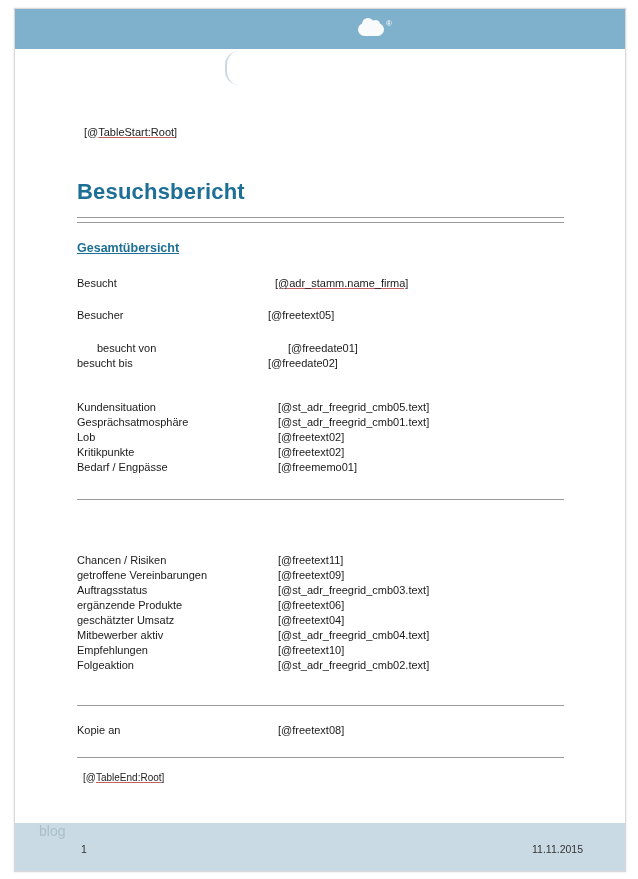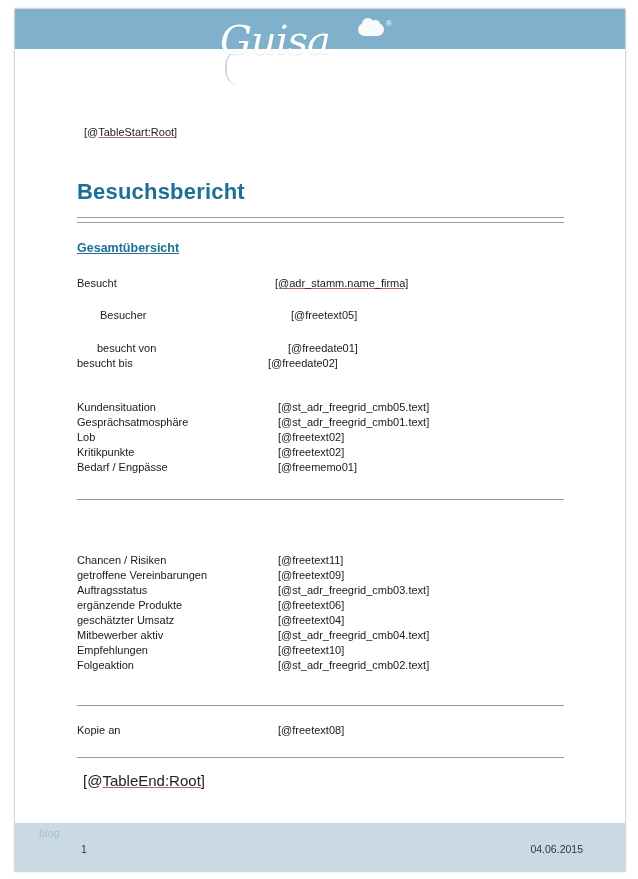--- a/index.html
+++ b/index.html
@@ -186,39 +186,39 @@
   .row.value-indent .value { left: 201px; }
   .underline-red {
     text-decoration: underline;
     text-decoration-color: #c06060;
     padding-left: 7px;
   }
   .tag-bottom {
     position: absolute;
     left: 68px;
     top: 671px;
-    font-size: 15px;
+    font-size: 10px;
     color: #222;
     text-align: center;
   }
 
   
   .footer-band {
     position: absolute;
     left: 0;
     bottom: 0;
     width: 100%;
     height: 48px;
     background: #c9dae4;
   }
   .footer-blog {
     position: absolute;
     left: 24px;
     bottom: 32px;
-    font-size: 11px;
+    font-size: 14px;
     color: #a9bfcb;
     font-family: "Liberation Sans", sans-serif;
   }
   .footer-page {
     position: absolute;
     left: 66px;
     bottom: 16px;
     font-size: 10.5px;
     color: #333;
   }
@@ -232,21 +232,20 @@
 </style>
 </head>
 <body>
 
 <div class="page">
 
   <div class="header-band"></div>
 
   <div class="logo-wrap">
     <div class="logo-mark">
-      <span class="logo-text">Guisa</span>
       <span class="logo-cloud"></span>
       <span class="logo-reg">®</span>
     </div>
     <div class="logo-bracket"></div>
   </div>
 
   <div class="content">
 
     <div class="tag-top">[@<span class="u">TableStart:Root</span>]</div>
 
@@ -254,21 +253,21 @@
 
     <div class="rule rule-1"></div>
     <div class="rule rule-2"></div>
 
     <div class="section-title">Gesamtübersicht</div>
 
     <div class="row" style="top:175px;">
       <span class="label">Besucht</span>
       <span class="value underline-red">[@adr_stamm.name_firma]</span>
     </div>
-    <div class="row" style="top:207px;margin-left:23px;">
+    <div class="row" style="top:207px;">
       <span class="label">Besucher</span>
       <span class="value">[@freetext05]</span>
     </div>
 
     <div class="row" style="top:240px;margin-left:20px;">
       <span class="label">besucht von</span>
       <span class="value">[@freedate01]</span>
     </div>
     <div class="row" style="top:255px;">
       <span class="label">besucht bis</span>
@@ -340,15 +339,15 @@
 
     <div class="rule" style="top:656px;"></div>
 
     <div class="tag-bottom">[@<span class="u">TableEnd:Root</span>]</div>
 
   </div>
 
   <div class="footer-band"></div>
   <div class="footer-blog">blog</div>
   <div class="footer-page">1</div>
-  <div class="footer-date">04.06.2015</div>
+  <div class="footer-date">11.11.2015</div>
 
 </div>
 
 </body></html>

